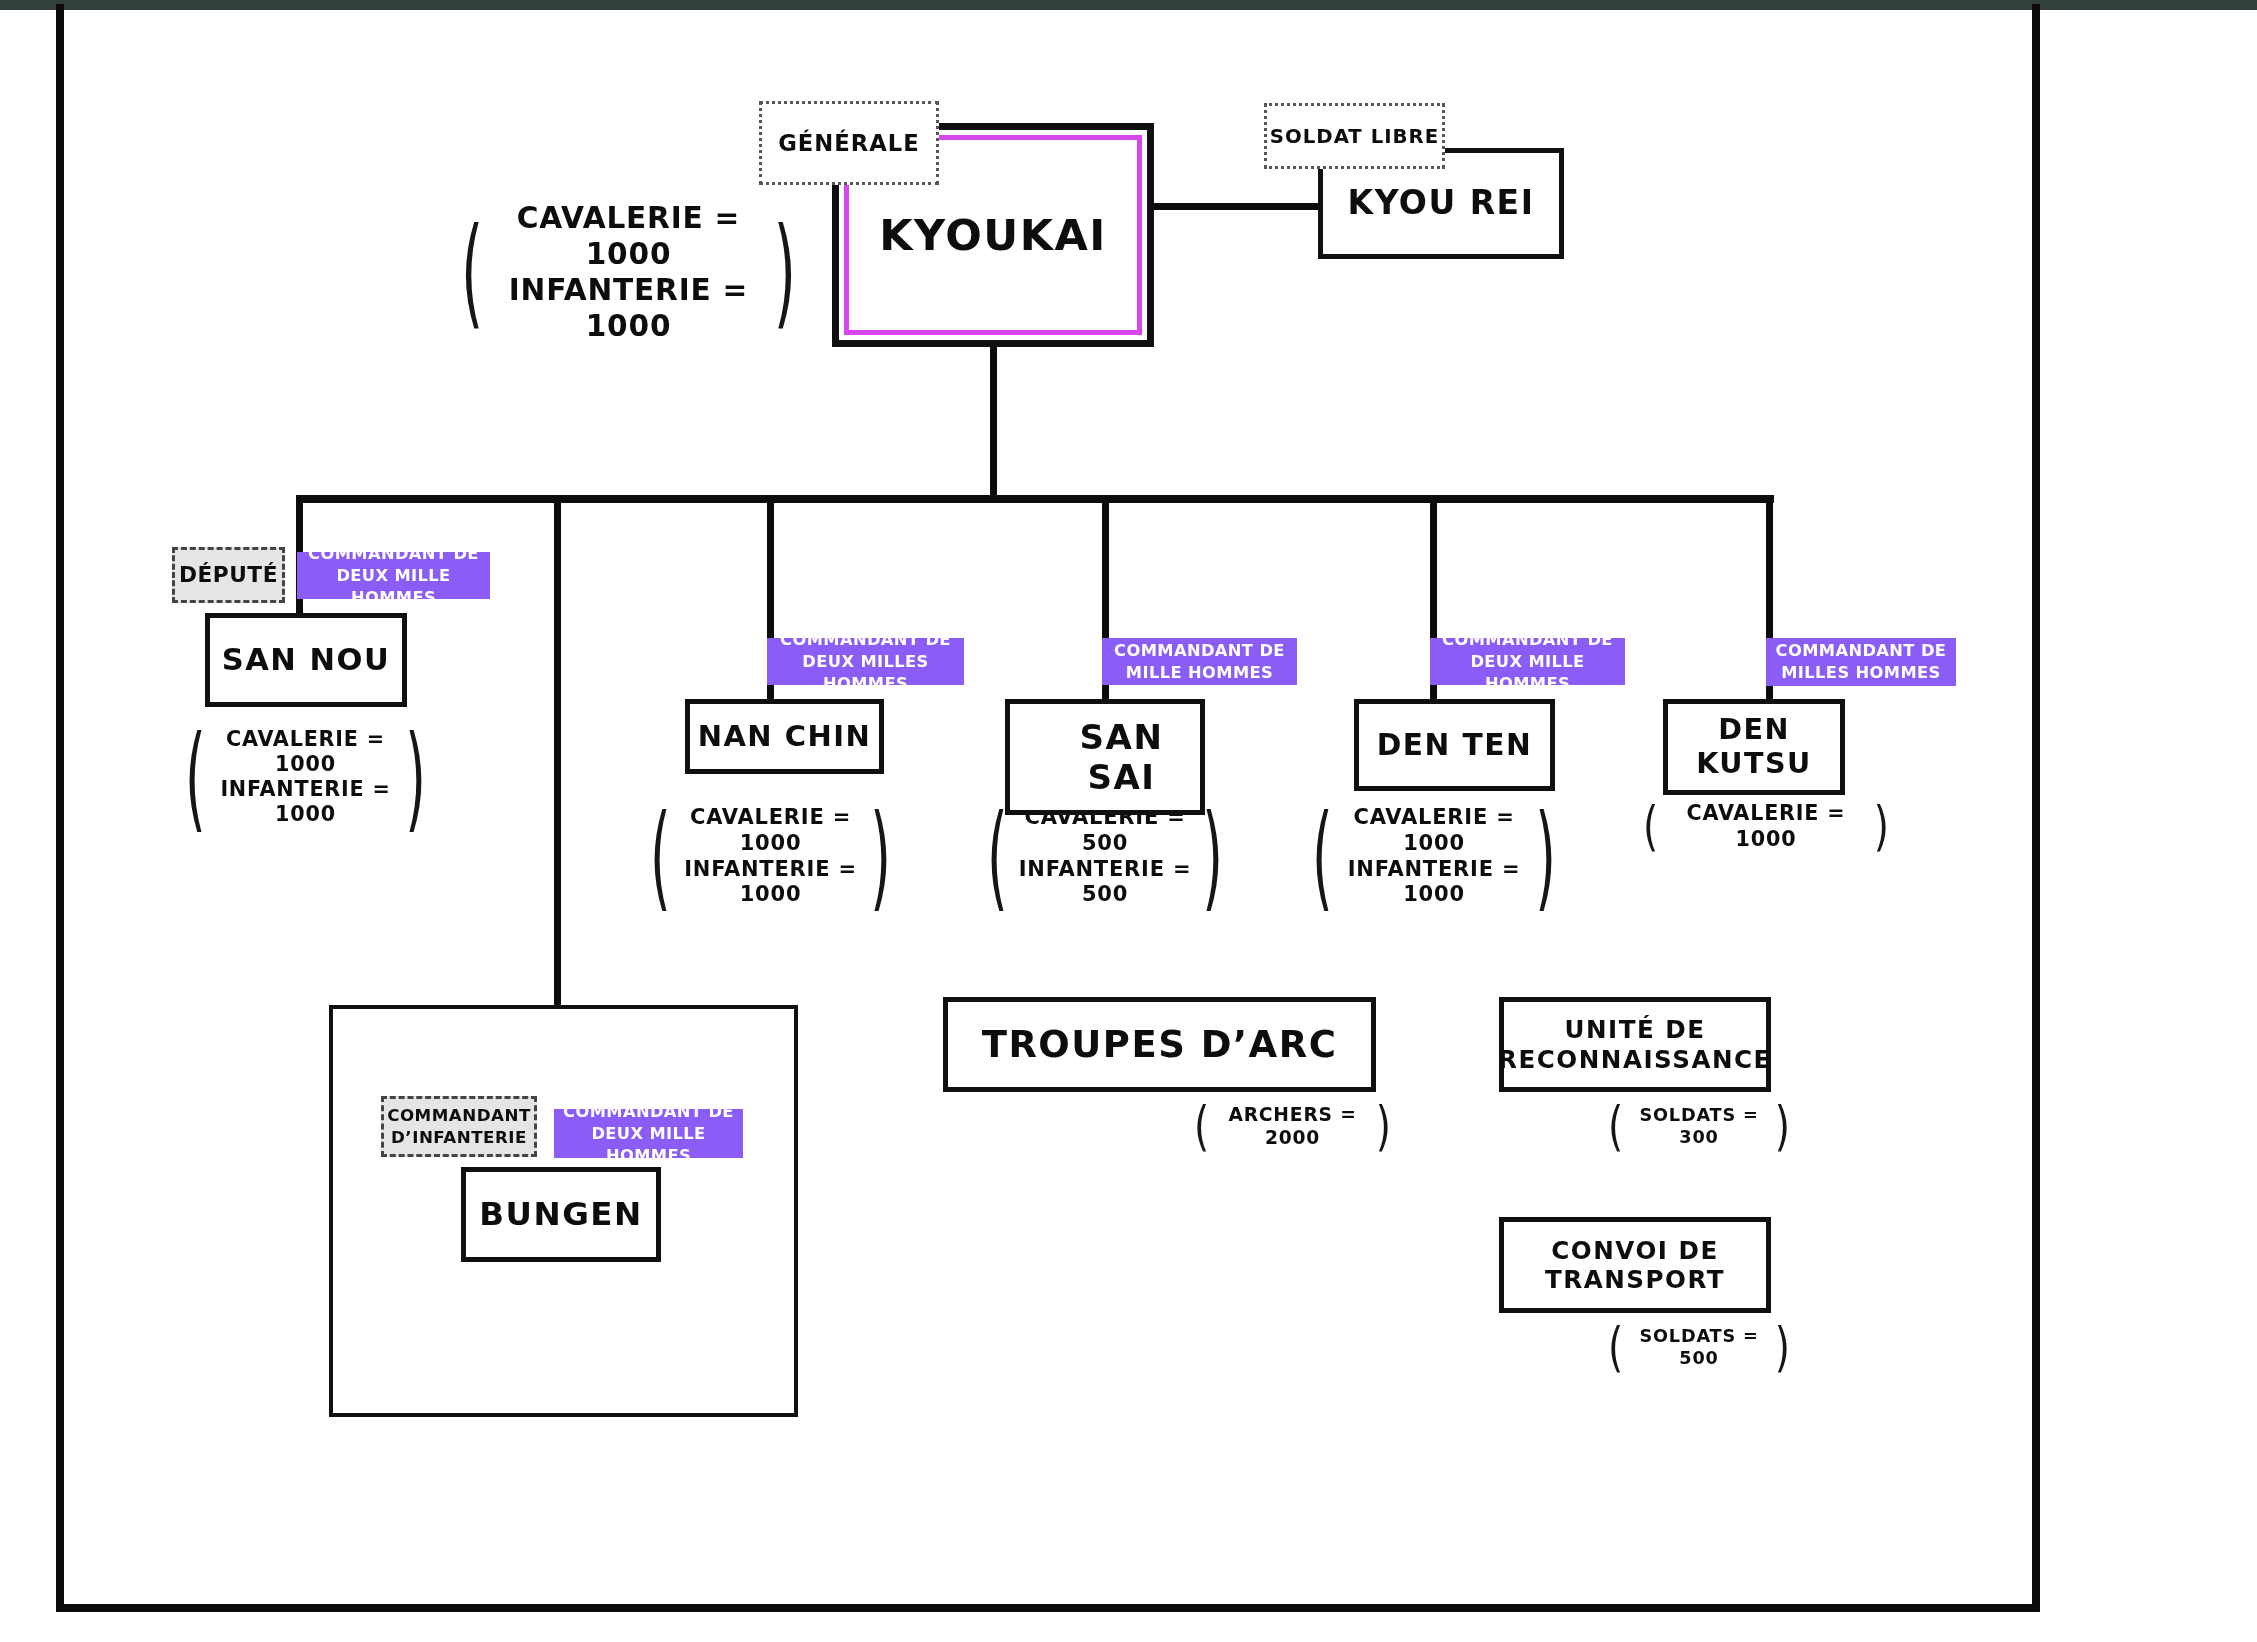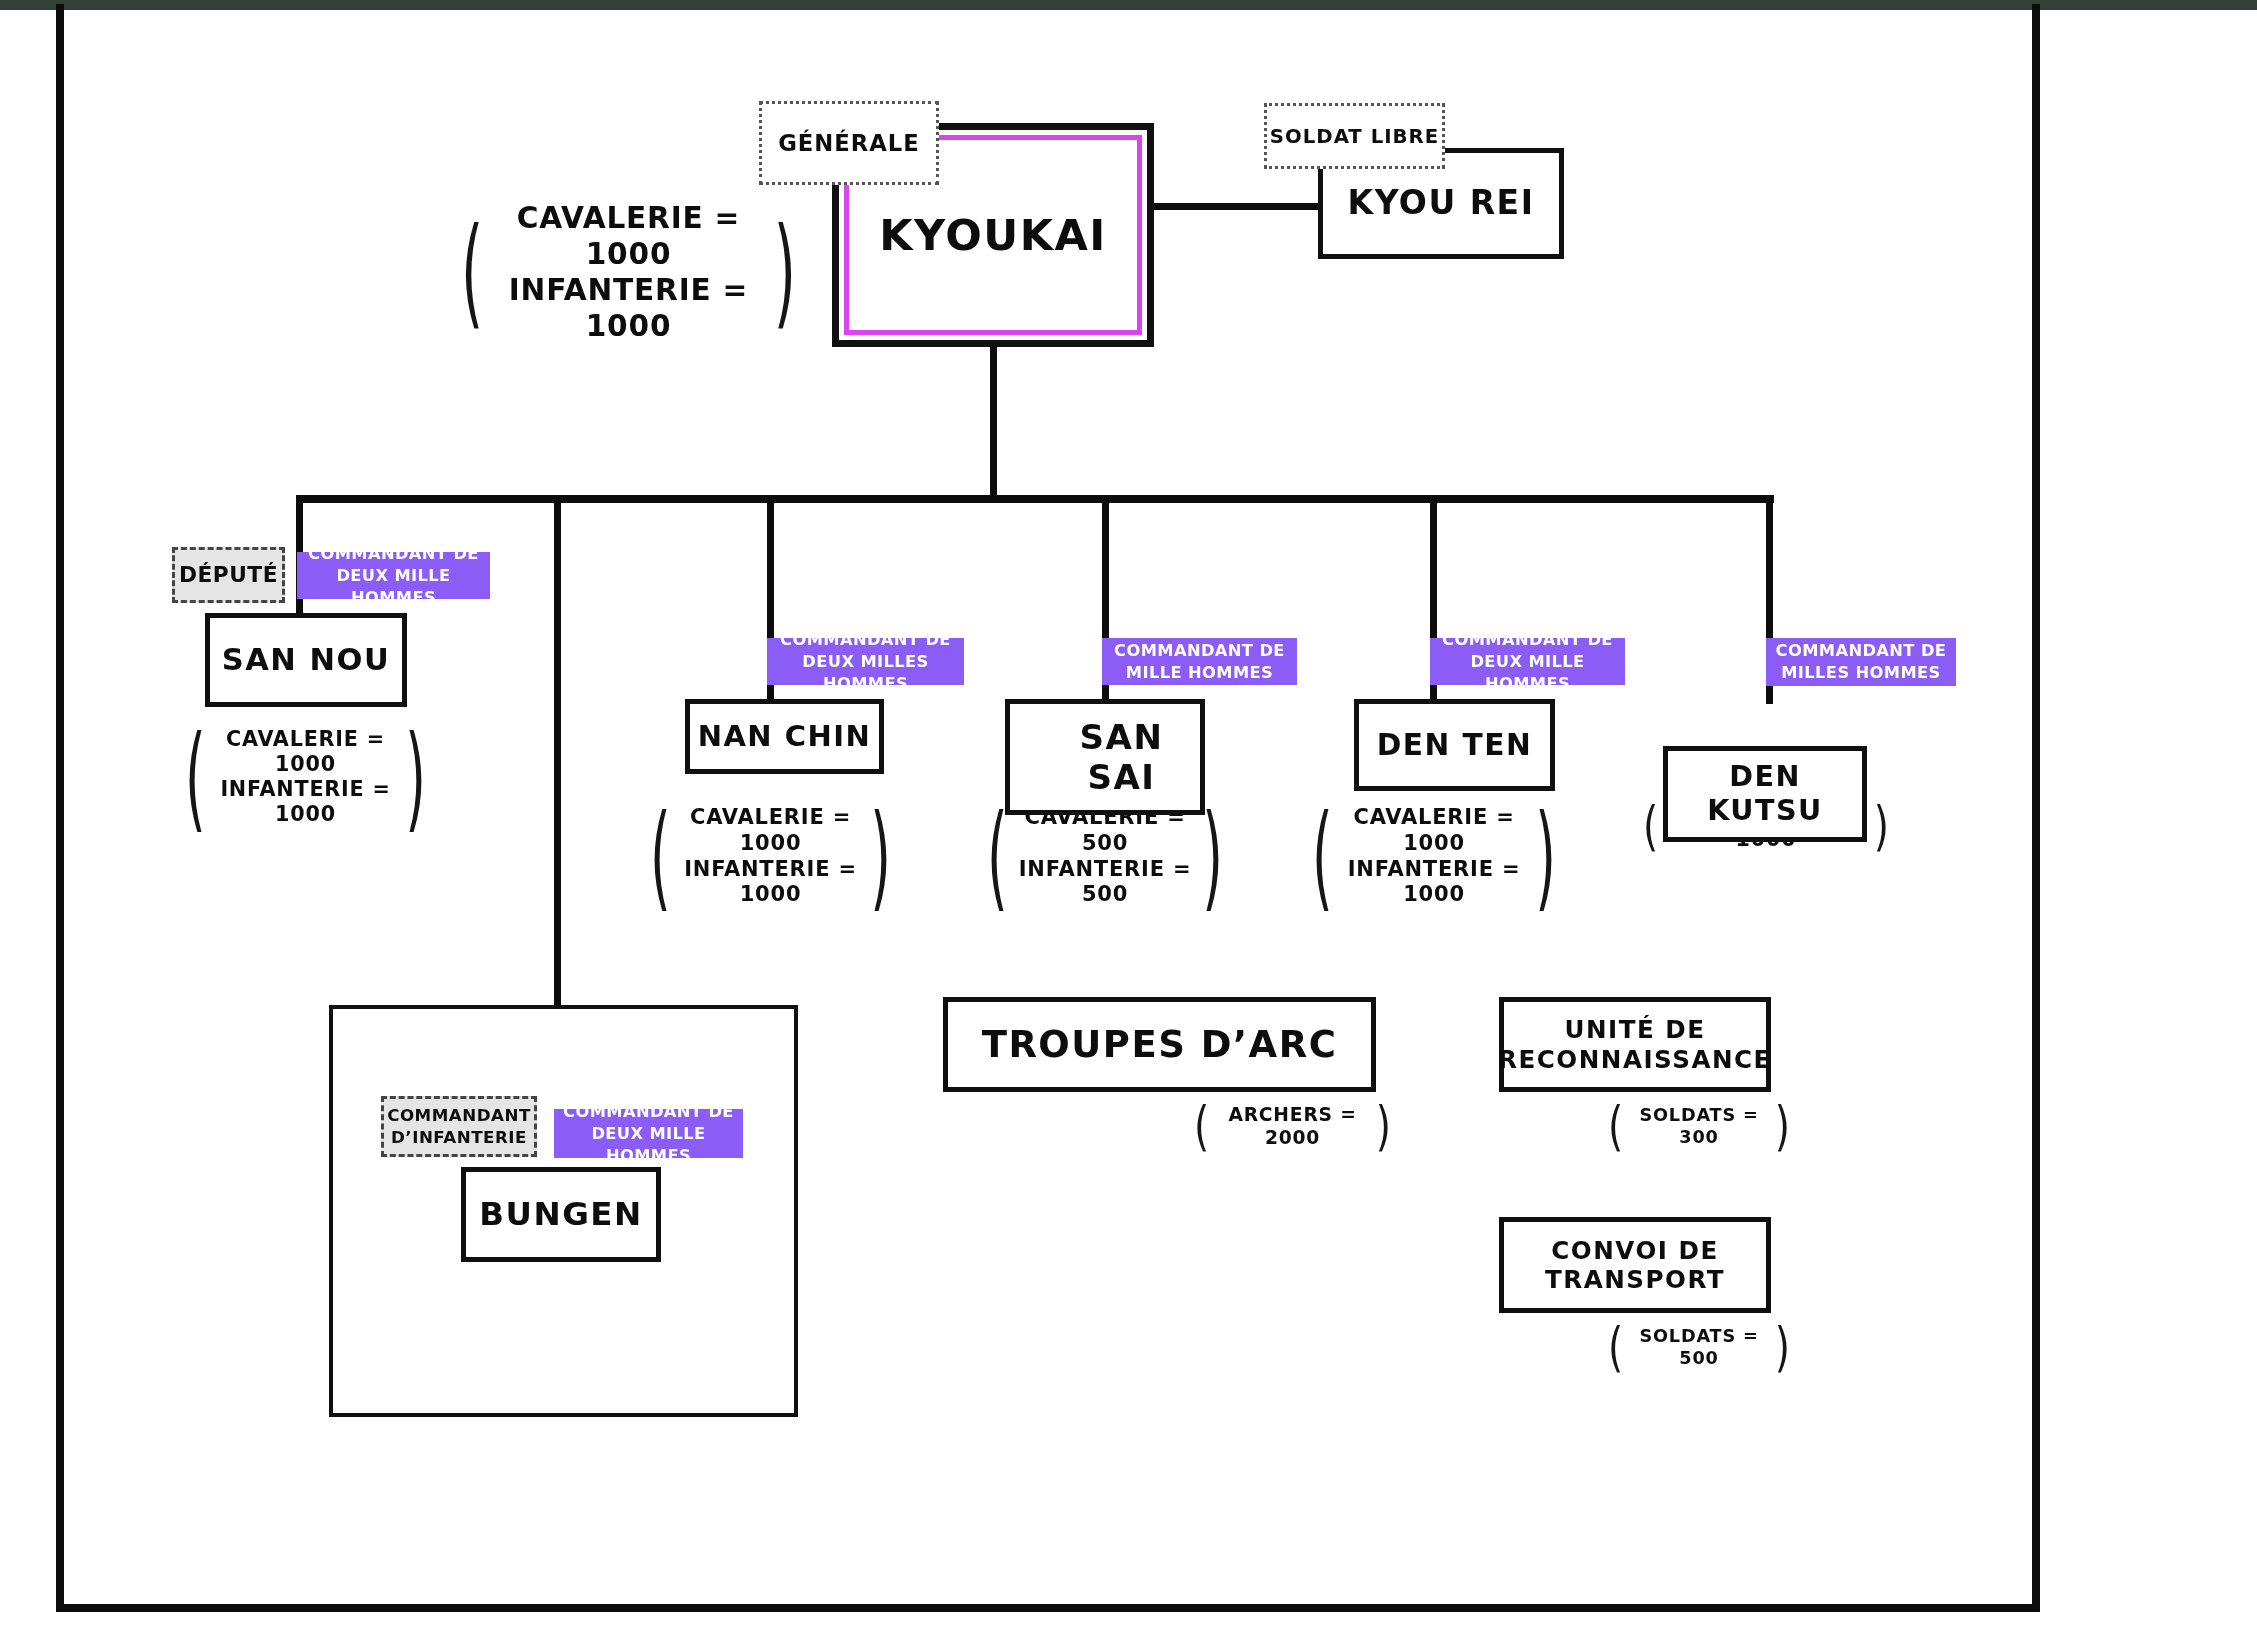--- a/index.html
+++ b/index.html
@@ -125,21 +125,21 @@
   </div>
   <div class="stats" style="left:1312px;top:800px;width:244px;height:113px;">
     <span class="paren paren-lg">(</span>
     <span class="txt" style="font-size:21px;">CAVALERIE = 1000
 INFANTERIE = 1000</span>
     <span class="paren paren-lg">)</span>
   </div>
 
   <div class="blacktag" style="left:1766px;top:638px;width:190px;height:48px;">COMMANDANT DE
 MILLES HOMMES</div>
-  <div class="box" style="left:1663px;top:699px;width:204px;height:96px;font-size:28.6px;margin-top:47px;">
+  <div class="box" style="left:1663px;top:699px;width:182px;height:96px;font-size:28.6px;">
     <span class="nm">DEN KUTSU</span>
   </div>
   <div class="stats" style="left:1643px;top:798px;width:246px;height:57px;">
     <span class="paren paren-sm">(</span>
     <span class="txt" style="font-size:20.7px;">CAVALERIE = 1000</span>
     <span class="paren paren-sm">)</span>
   </div>
 
   <div class="box" style="left:329px;top:1005px;width:469px;height:412px;border-width:4.9px;background:#ffffff;"></div>
   <div class="dashtag" style="left:381px;top:1096px;width:156px;height:61px;font-size:16.7px;">COMMANDANT

